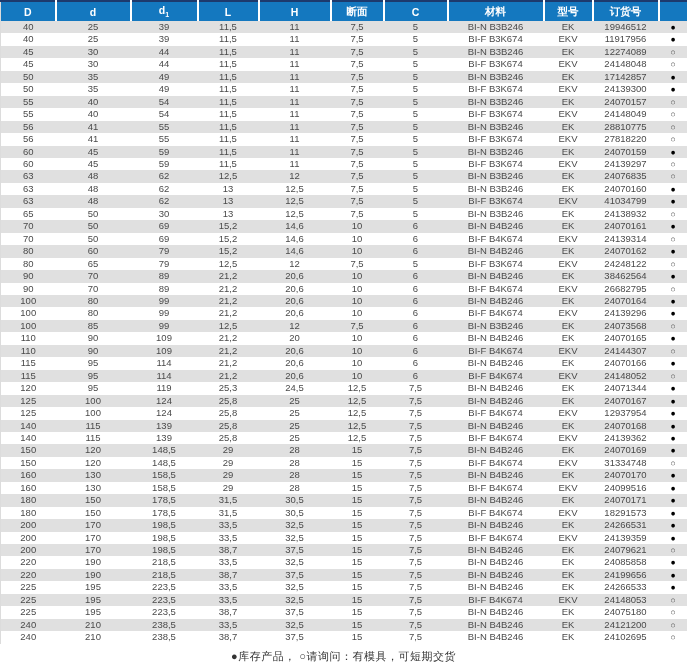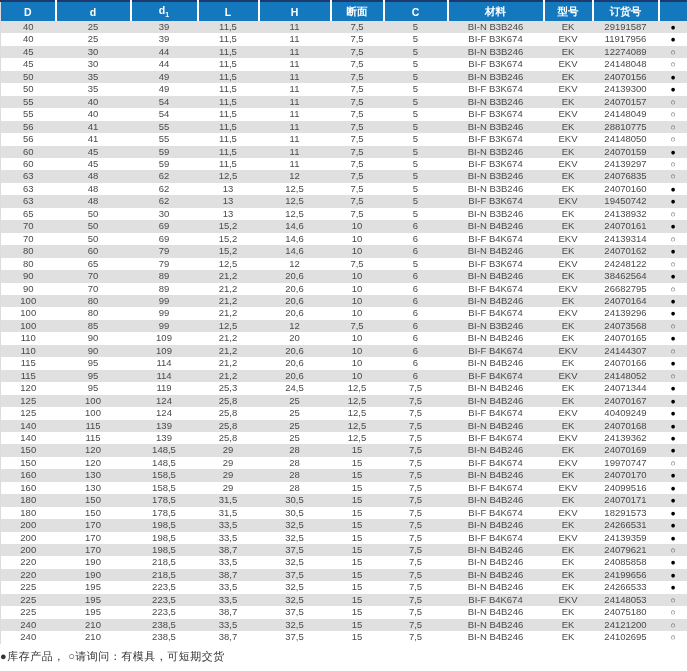--- a/index.html
+++ b/index.html
@@ -31,21 +31,21 @@
     text-align:center;vertical-align:middle;
     height:12.45px;line-height:12.45px;
     padding:0;white-space:nowrap;overflow:hidden;
   }
   tbody tr:nth-child(odd){background:#e0e0e0}
   tbody tr:nth-child(even){background:#ffffff}
   td.sym{font-size:8.5px}
   td.sym.filled{color:#000000}
   td.sym.open{color:#4a4a4a}
   .footer{
-    width:687px;text-align:left;
+    width:687px;text-align:center;
     margin-top:5px;font-size:11px;color:#333333;
     letter-spacing:0.5px;
   }
 </style>
 </head>
 <body>
 
 <div class="sheet">
   <table class="spec">
     <colgroup>
@@ -80,21 +80,21 @@
         <tr>
           <td>40</td>
           <td>25</td>
           <td>39</td>
           <td>11,5</td>
           <td>11</td>
           <td>7,5</td>
           <td>5</td>
           <td>BI-N B3B246</td>
           <td>EK</td>
-          <td>29191587</td>
+          <td>19946512</td>
           <td class="sym filled">●</td>
         </tr>
         <tr>
           <td>40</td>
           <td>25</td>
           <td>39</td>
           <td>11,5</td>
           <td>11</td>
           <td>7,5</td>
           <td>5</td>
@@ -132,21 +132,21 @@
         <tr>
           <td>50</td>
           <td>35</td>
           <td>49</td>
           <td>11,5</td>
           <td>11</td>
           <td>7,5</td>
           <td>5</td>
           <td>BI-N B3B246</td>
           <td>EK</td>
-          <td>24070156</td>
+          <td>17142857</td>
           <td class="sym filled">●</td>
         </tr>
         <tr>
           <td>50</td>
           <td>35</td>
           <td>49</td>
           <td>11,5</td>
           <td>11</td>
           <td>7,5</td>
           <td>5</td>
@@ -197,21 +197,21 @@
         <tr>
           <td>56</td>
           <td>41</td>
           <td>55</td>
           <td>11,5</td>
           <td>11</td>
           <td>7,5</td>
           <td>5</td>
           <td>BI-F B3K674</td>
           <td>EKV</td>
-          <td>24148050</td>
+          <td>27818220</td>
           <td class="sym open">○</td>
         </tr>
         <tr>
           <td>60</td>
           <td>45</td>
           <td>59</td>
           <td>11,5</td>
           <td>11</td>
           <td>7,5</td>
           <td>5</td>
@@ -262,21 +262,21 @@
         <tr>
           <td>63</td>
           <td>48</td>
           <td>62</td>
           <td>13</td>
           <td>12,5</td>
           <td>7,5</td>
           <td>5</td>
           <td>BI-F B3K674</td>
           <td>EKV</td>
-          <td>19450742</td>
+          <td>41034799</td>
           <td class="sym filled">●</td>
         </tr>
         <tr>
           <td>65</td>
           <td>50</td>
           <td>30</td>
           <td>13</td>
           <td>12,5</td>
           <td>7,5</td>
           <td>5</td>
@@ -483,21 +483,21 @@
         <tr>
           <td>125</td>
           <td>100</td>
           <td>124</td>
           <td>25,8</td>
           <td>25</td>
           <td>12,5</td>
           <td>7,5</td>
           <td>BI-F B4K674</td>
           <td>EKV</td>
-          <td>40409249</td>
+          <td>12937954</td>
           <td class="sym filled">●</td>
         </tr>
         <tr>
           <td>140</td>
           <td>115</td>
           <td>139</td>
           <td>25,8</td>
           <td>25</td>
           <td>12,5</td>
           <td>7,5</td>
@@ -535,21 +535,21 @@
         <tr>
           <td>150</td>
           <td>120</td>
           <td>148,5</td>
           <td>29</td>
           <td>28</td>
           <td>15</td>
           <td>7,5</td>
           <td>BI-F B4K674</td>
           <td>EKV</td>
-          <td>19970747</td>
+          <td>31334748</td>
           <td class="sym open">○</td>
         </tr>
         <tr>
           <td>160</td>
           <td>130</td>
           <td>158,5</td>
           <td>29</td>
           <td>28</td>
           <td>15</td>
           <td>7,5</td>

